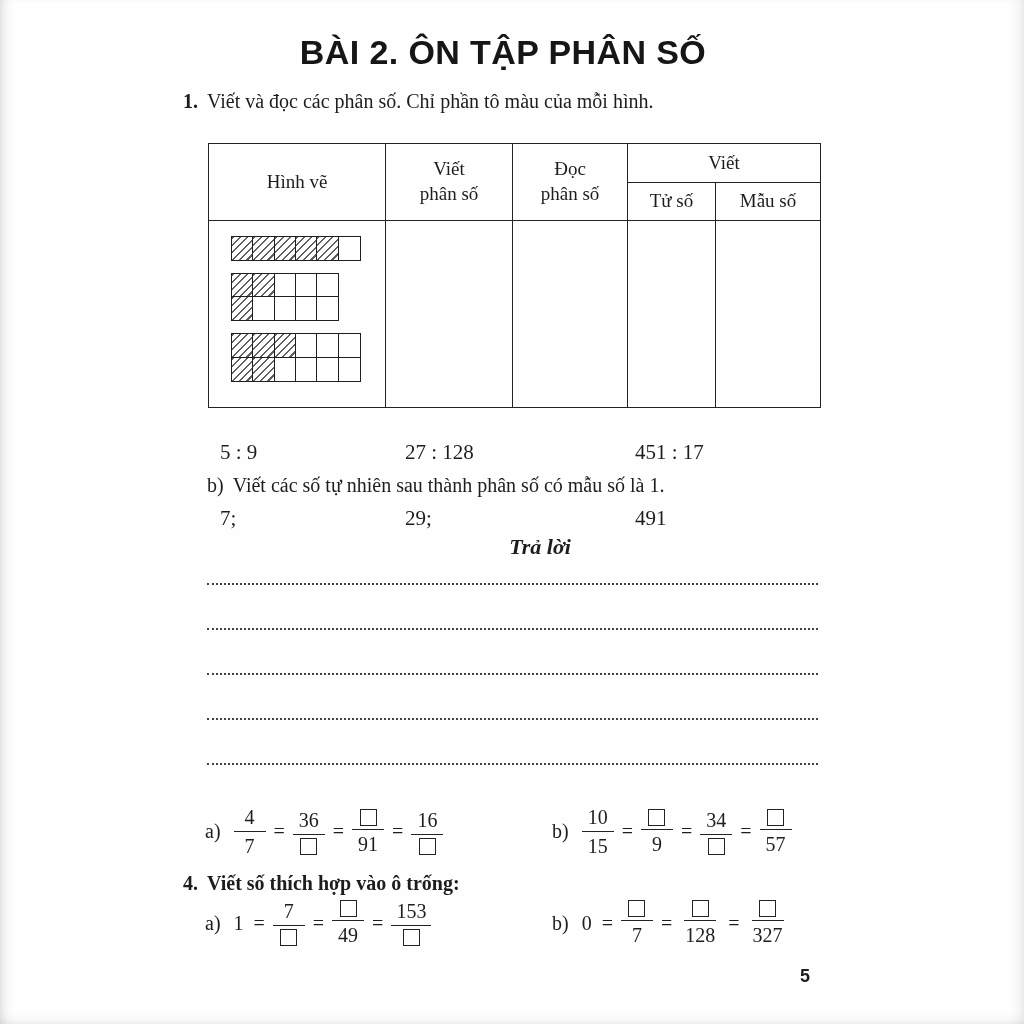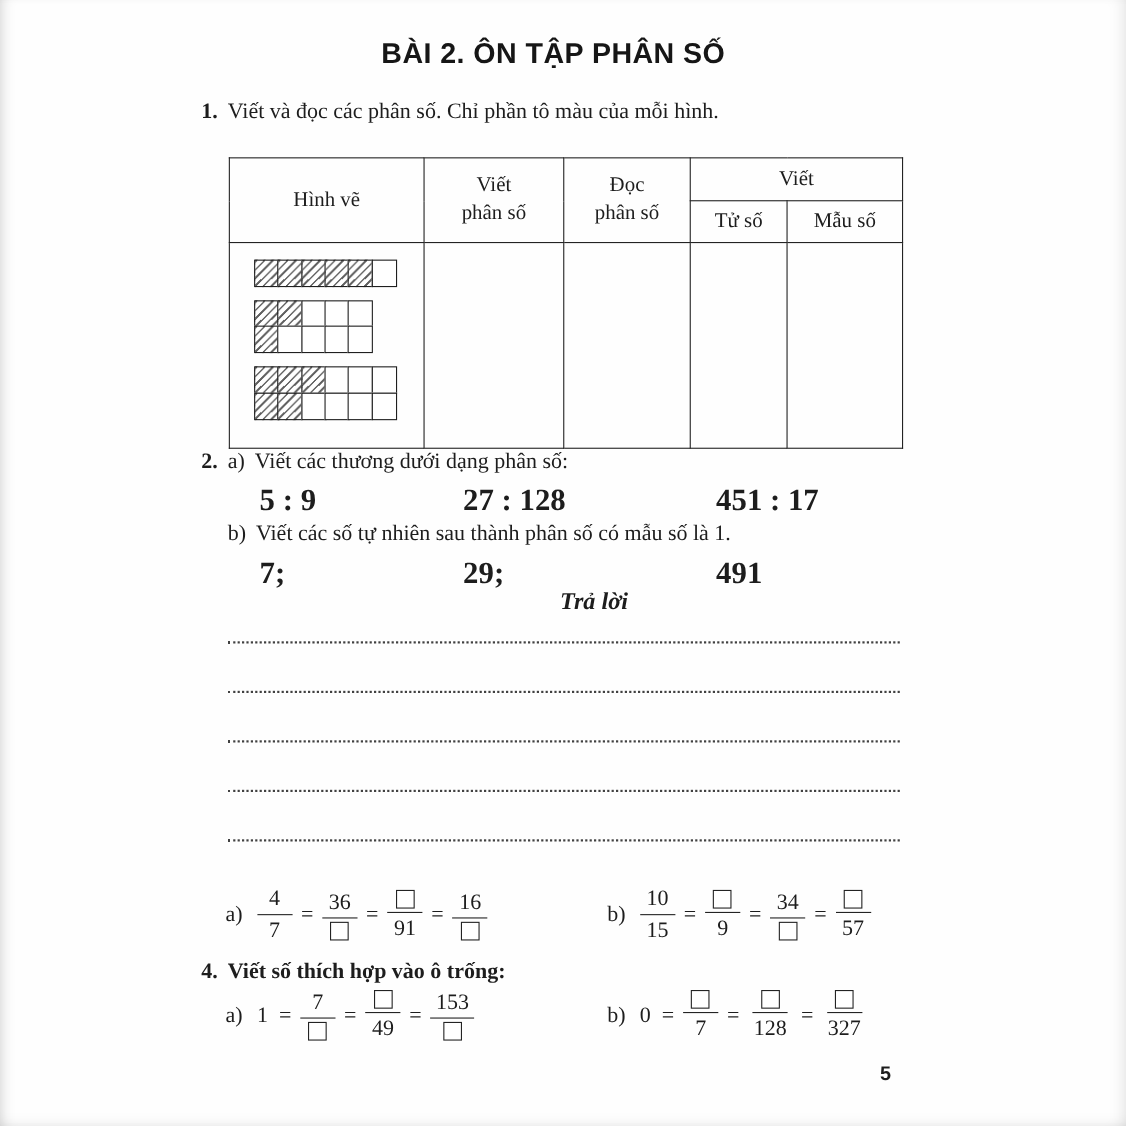--- a/index.html
+++ b/index.html
@@ -7,21 +7,21 @@
     position:relative;width:1024px;height:1024px;margin:0 auto;
     background:#fefefe;color:#1d1d1d;overflow:hidden;
     font-family:"Liberation Serif","DejaVu Serif",serif;
     box-shadow:inset 10px 0 14px -10px rgba(0,0,0,.20),
                inset -12px 0 16px -12px rgba(0,0,0,.14),
                inset 0 -10px 14px -10px rgba(0,0,0,.10);
   }
   .title{
     position:absolute;top:33px;left:183px;width:640px;text-align:center;
     font-family:"Liberation Sans","DejaVu Sans",sans-serif;
-    font-weight:700;font-size:26px;letter-spacing:.4px;color:#161616;
+    font-weight:700;font-size:34px;letter-spacing:.4px;color:#161616;
   }
   .ex-header{position:absolute;left:183px;font-size:20px;}
   .ex-header .exnum{font-weight:700;margin-right:9px;}
   .ex-header .plabel{margin-right:9px;}
   .bold-header{font-weight:700;}
   #ex1-header{top:90px;}
   #ex2a-header{top:408px;}
   #ex2b-header{top:474px;left:207px;}
   #ex3-header{top:778px;}
   #ex4-header{top:872px;}
@@ -39,22 +39,22 @@
   .figure + .figure{margin-top:12px;}
   .figrow{display:flex;}
   .figrow + .figrow{margin-top:-1.7px;}
   .figcell{width:23px;height:25px;border:1.7px solid #1f1f1f;background:#fff;box-sizing:border-box;}
   .figcell + .figcell{margin-left:-1.7px;}
   .figcell.hatched{
     background-image:repeating-linear-gradient(135deg,#606060 0 1.6px,transparent 1.6px 5.2px);
   }
 
   
-  .items{position:absolute;left:236px;width:600px;display:grid;
-    grid-template-columns:185px 230px auto;font-size:28px;font-weight:bold;}
+  .items{position:absolute;left:220px;width:600px;display:grid;
+    grid-template-columns:185px 230px auto;font-size:21px;}
   #items-a{top:440px;}
   #items-b{top:506px;}
 
   .traloi{position:absolute;top:534px;left:540px;transform:translateX(-50%);
     font-weight:700;font-style:italic;font-size:22px;}
 
   .answers{position:absolute;top:540px;left:207px;width:611px;}
   .dotline{height:43px;border-bottom:2.4px dotted #414141;}
 
   
@@ -155,23 +155,20 @@
             </div>
       </td>
       <td class="body-cell"></td>
       <td class="body-cell"></td>
       <td class="body-cell"></td>
       <td class="body-cell"></td>
     </tr>
   </tbody>
     </table>
 
-  <div class="ex-header" id="ex2a-header">
-    <span class="exnum">2.</span><span class="plabel">a)</span><span>Viết các thương dưới dạng phân số:</span>
-  </div>
   <div class="items" id="items-a">
     <span>5 : 9</span>
     <span>27 : 128</span>
     <span>451 : 17</span>
   </div>
   <div class="ex-header" id="ex2b-header">
     <span class="plabel">b)</span><span>Viết các số tự nhiên sau thành phân số có mẫu số là 1.</span>
   </div>
   <div class="items" id="items-b">
     <span>7;</span>

